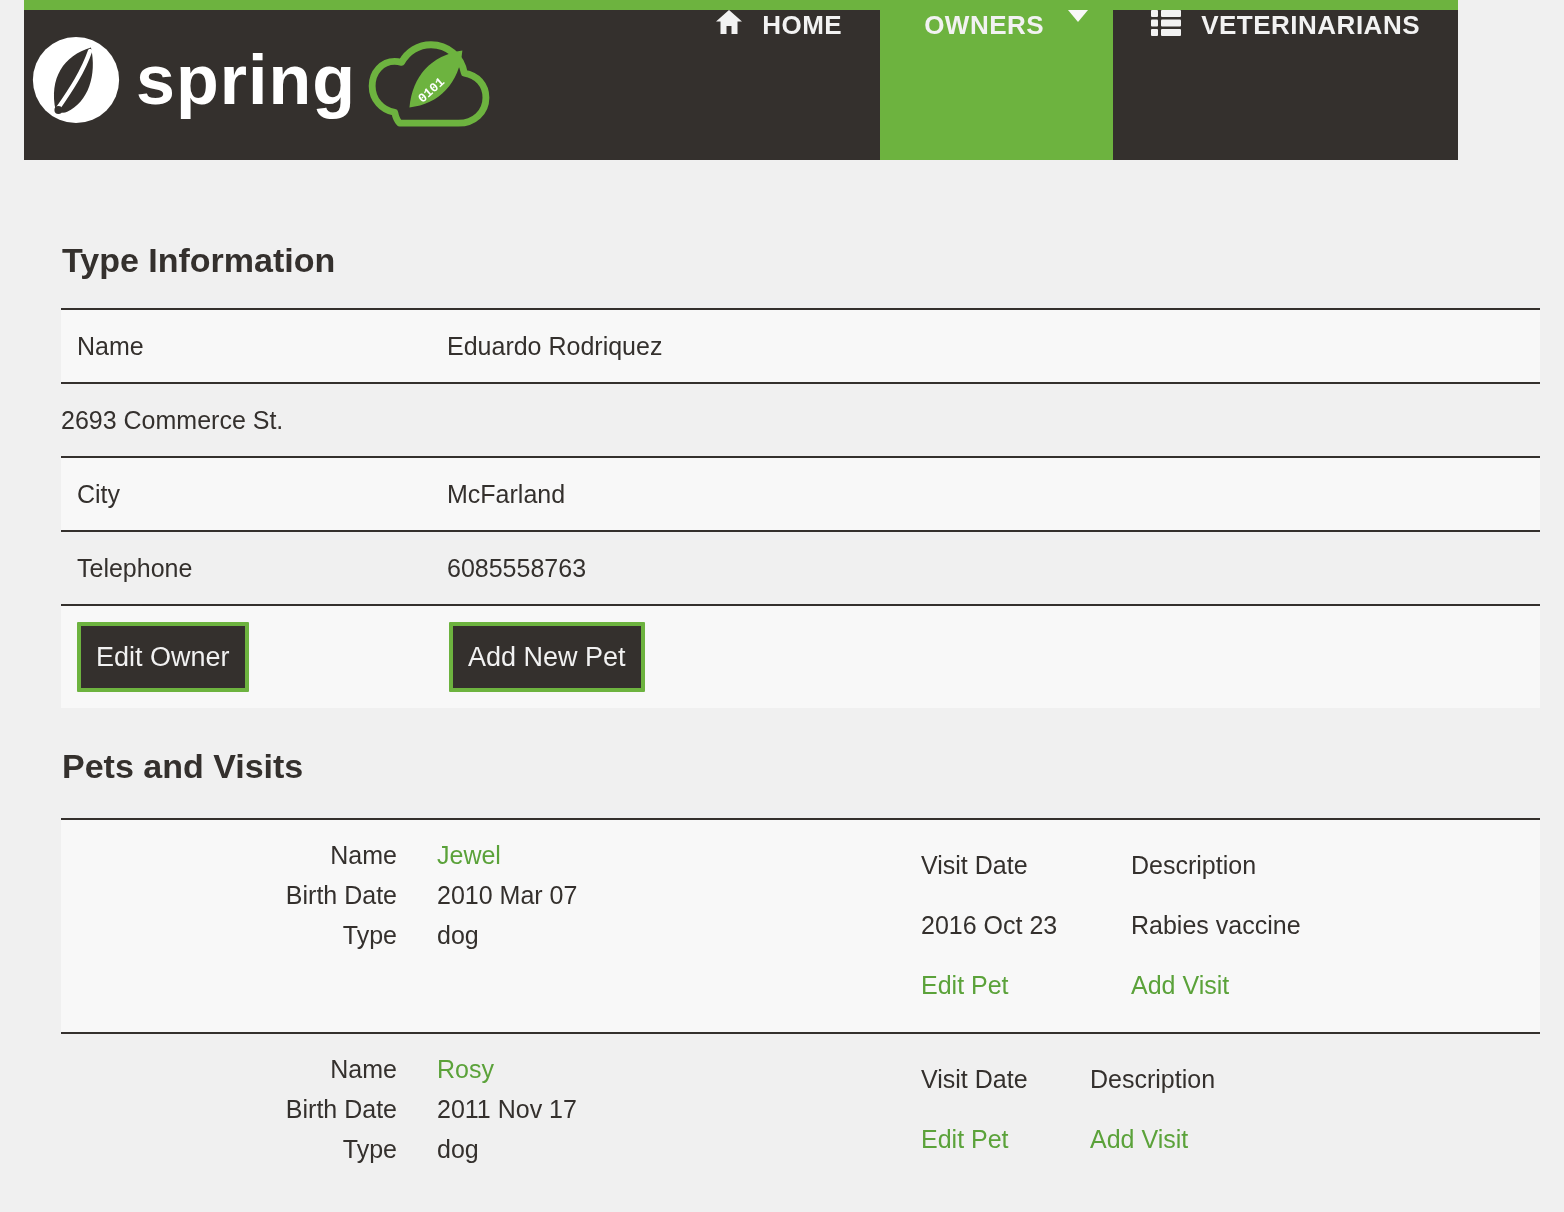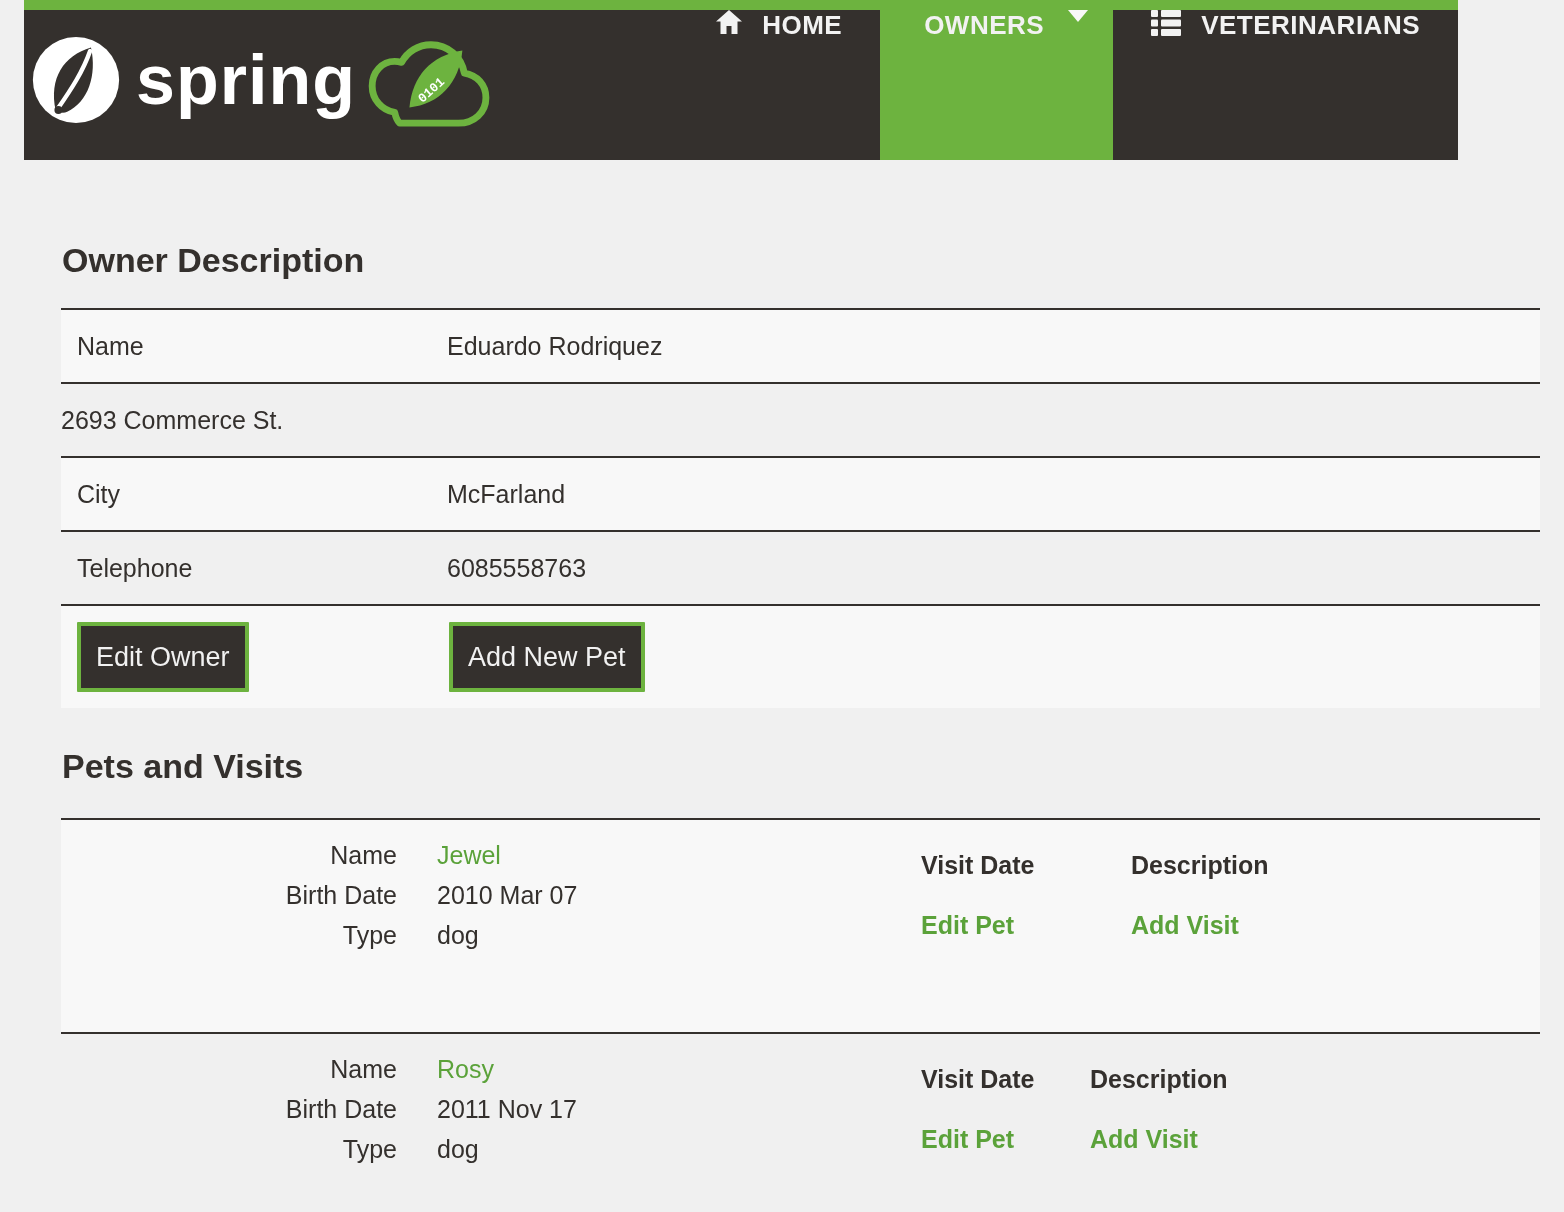--- a/index.html
+++ b/index.html
@@ -42,21 +42,21 @@
   
   .ptable{position:absolute;top:818px;left:0;width:1479px;}
   .pet-row{position:relative;border-top:2px solid #34302d;height:212px;background:#f8f8f8;}
   .pet-row.alt{background:transparent;height:260px;}
   .petdl{position:absolute;left:0;top:15px;margin:0;}
   .dlrow{display:flex;line-height:40px;font-size:25px;}
   .dlrow dt{width:336px;text-align:right;margin:0;}
   .dlrow dd{margin:0 0 0 40px;}
   a.green{color:#5ba23a;text-decoration:none;cursor:pointer;}
   .visits{position:absolute;left:860px;top:25px;border-collapse:collapse;font-size:25px;}
-  .visits th,.visits td{text-align:left;font-weight:700;line-height:40px;padding:0 22px 20px 0;vertical-align:top;}
+  .visits th,.visits td{text-align:left;font-weight:400;line-height:40px;padding:0 22px 20px 0;vertical-align:top;}
   .v0 .c1{width:188px;}
   .v1 .c1{width:147px;}
 </style>
 </head>
 <body>
 
 <div class="page">
 
   <header class="navbar">
     <div class="topstrip"></div>
@@ -106,21 +106,21 @@
             <rect x="10" y="19" width="20" height="7" rx="1" fill="#f2f2f2"></rect>
           </svg>
         </span>
         <span>VETERINARIANS</span>
       </a>
     </nav>
   </header>
 
   <main class="content">
 
-    <h2 class="h-owner">Owner Description</h2>
+    <h2 class="h-owner">Type Information</h2>
 
     <div class="otable">
       <div class="orow striped">
         <div class="olabel">Name</div>
         <div class="ovalue">Eduardo Rodriquez</div>
       </div>
       <div class="orow">
         <div class="ovalue">2693 Commerce St.</div>
       </div>
       <div class="orow striped">
@@ -157,20 +157,24 @@
           </div>
         </dl>
 
         <table class="visits v0">
           <tbody>
               <tr>
             <th class="c1">Visit Date</th>
             <th>Description</th>
           </tr>
           <tr>
+            <td class="c1">2016 Oct 23</td>
+            <td>Rabies vaccine</td>
+          </tr>
+          <tr>
             <td class="c1"><a class="green">Edit Pet</a></td>
             <td><a class="green">Add Visit</a></td>
           </tr>
         </tbody>
           </table>
       </section>
 
       <section class="pet-row alt">
         <dl class="petdl">
           <div class="dlrow">

